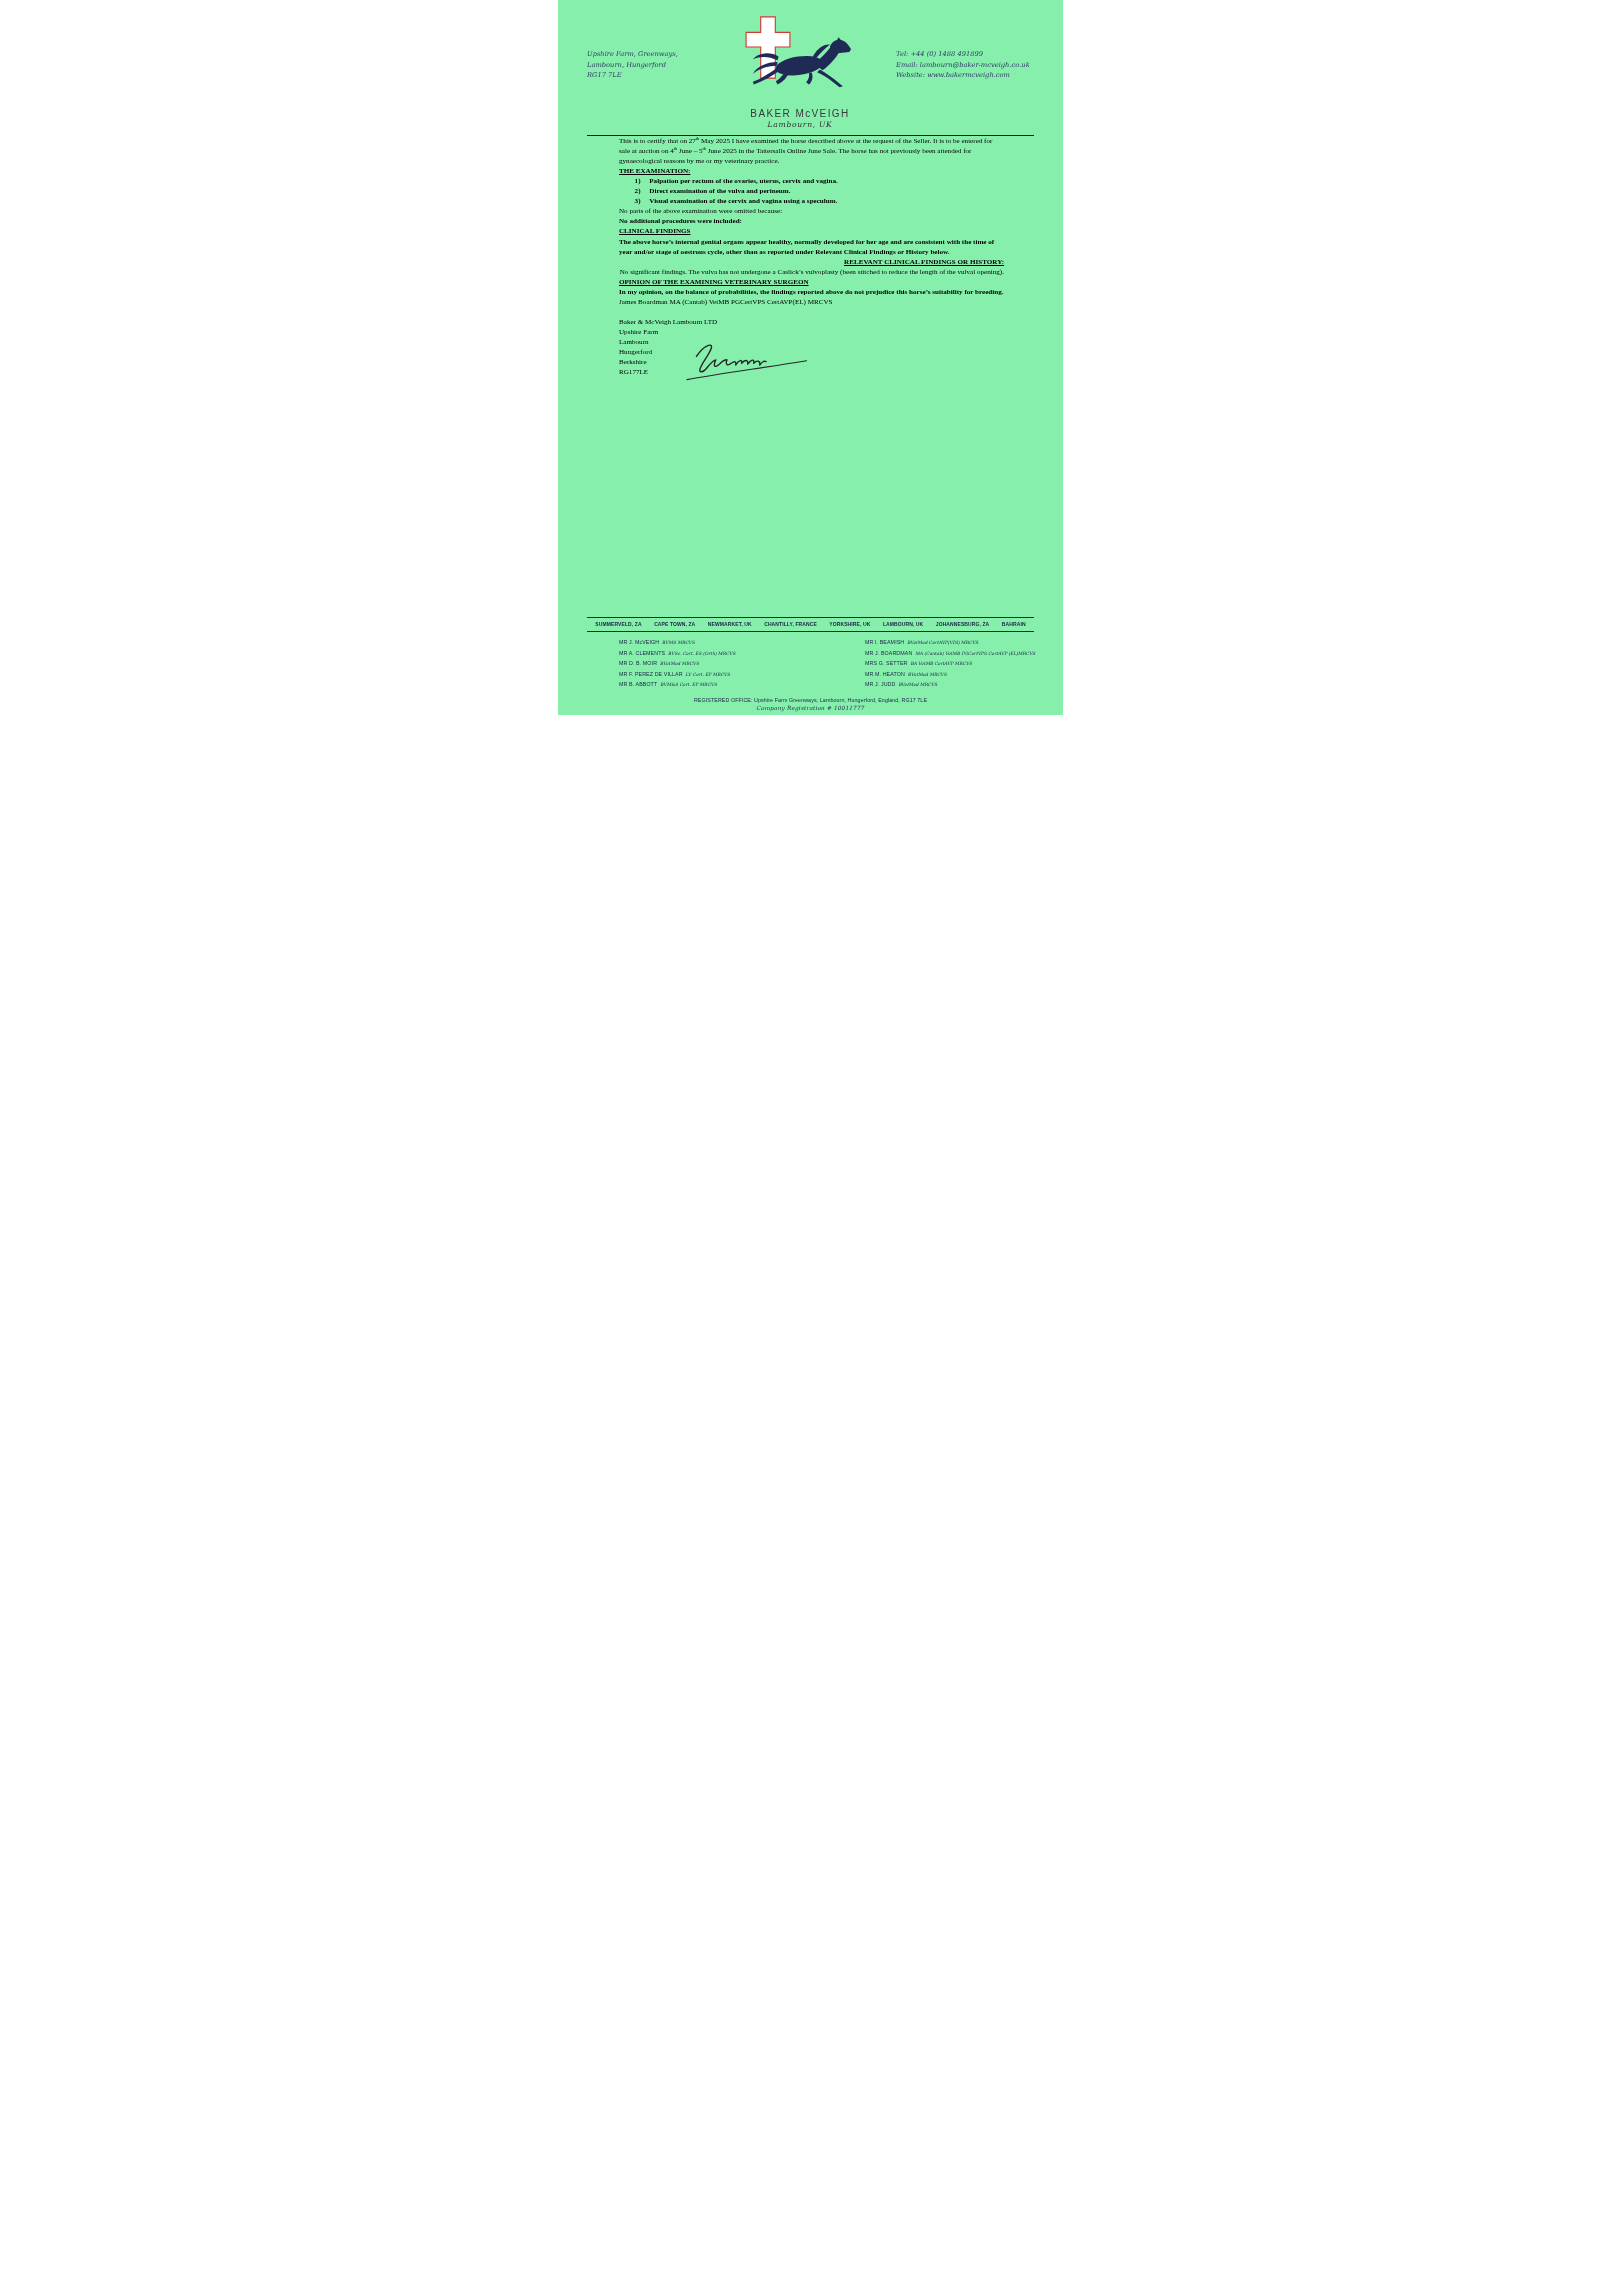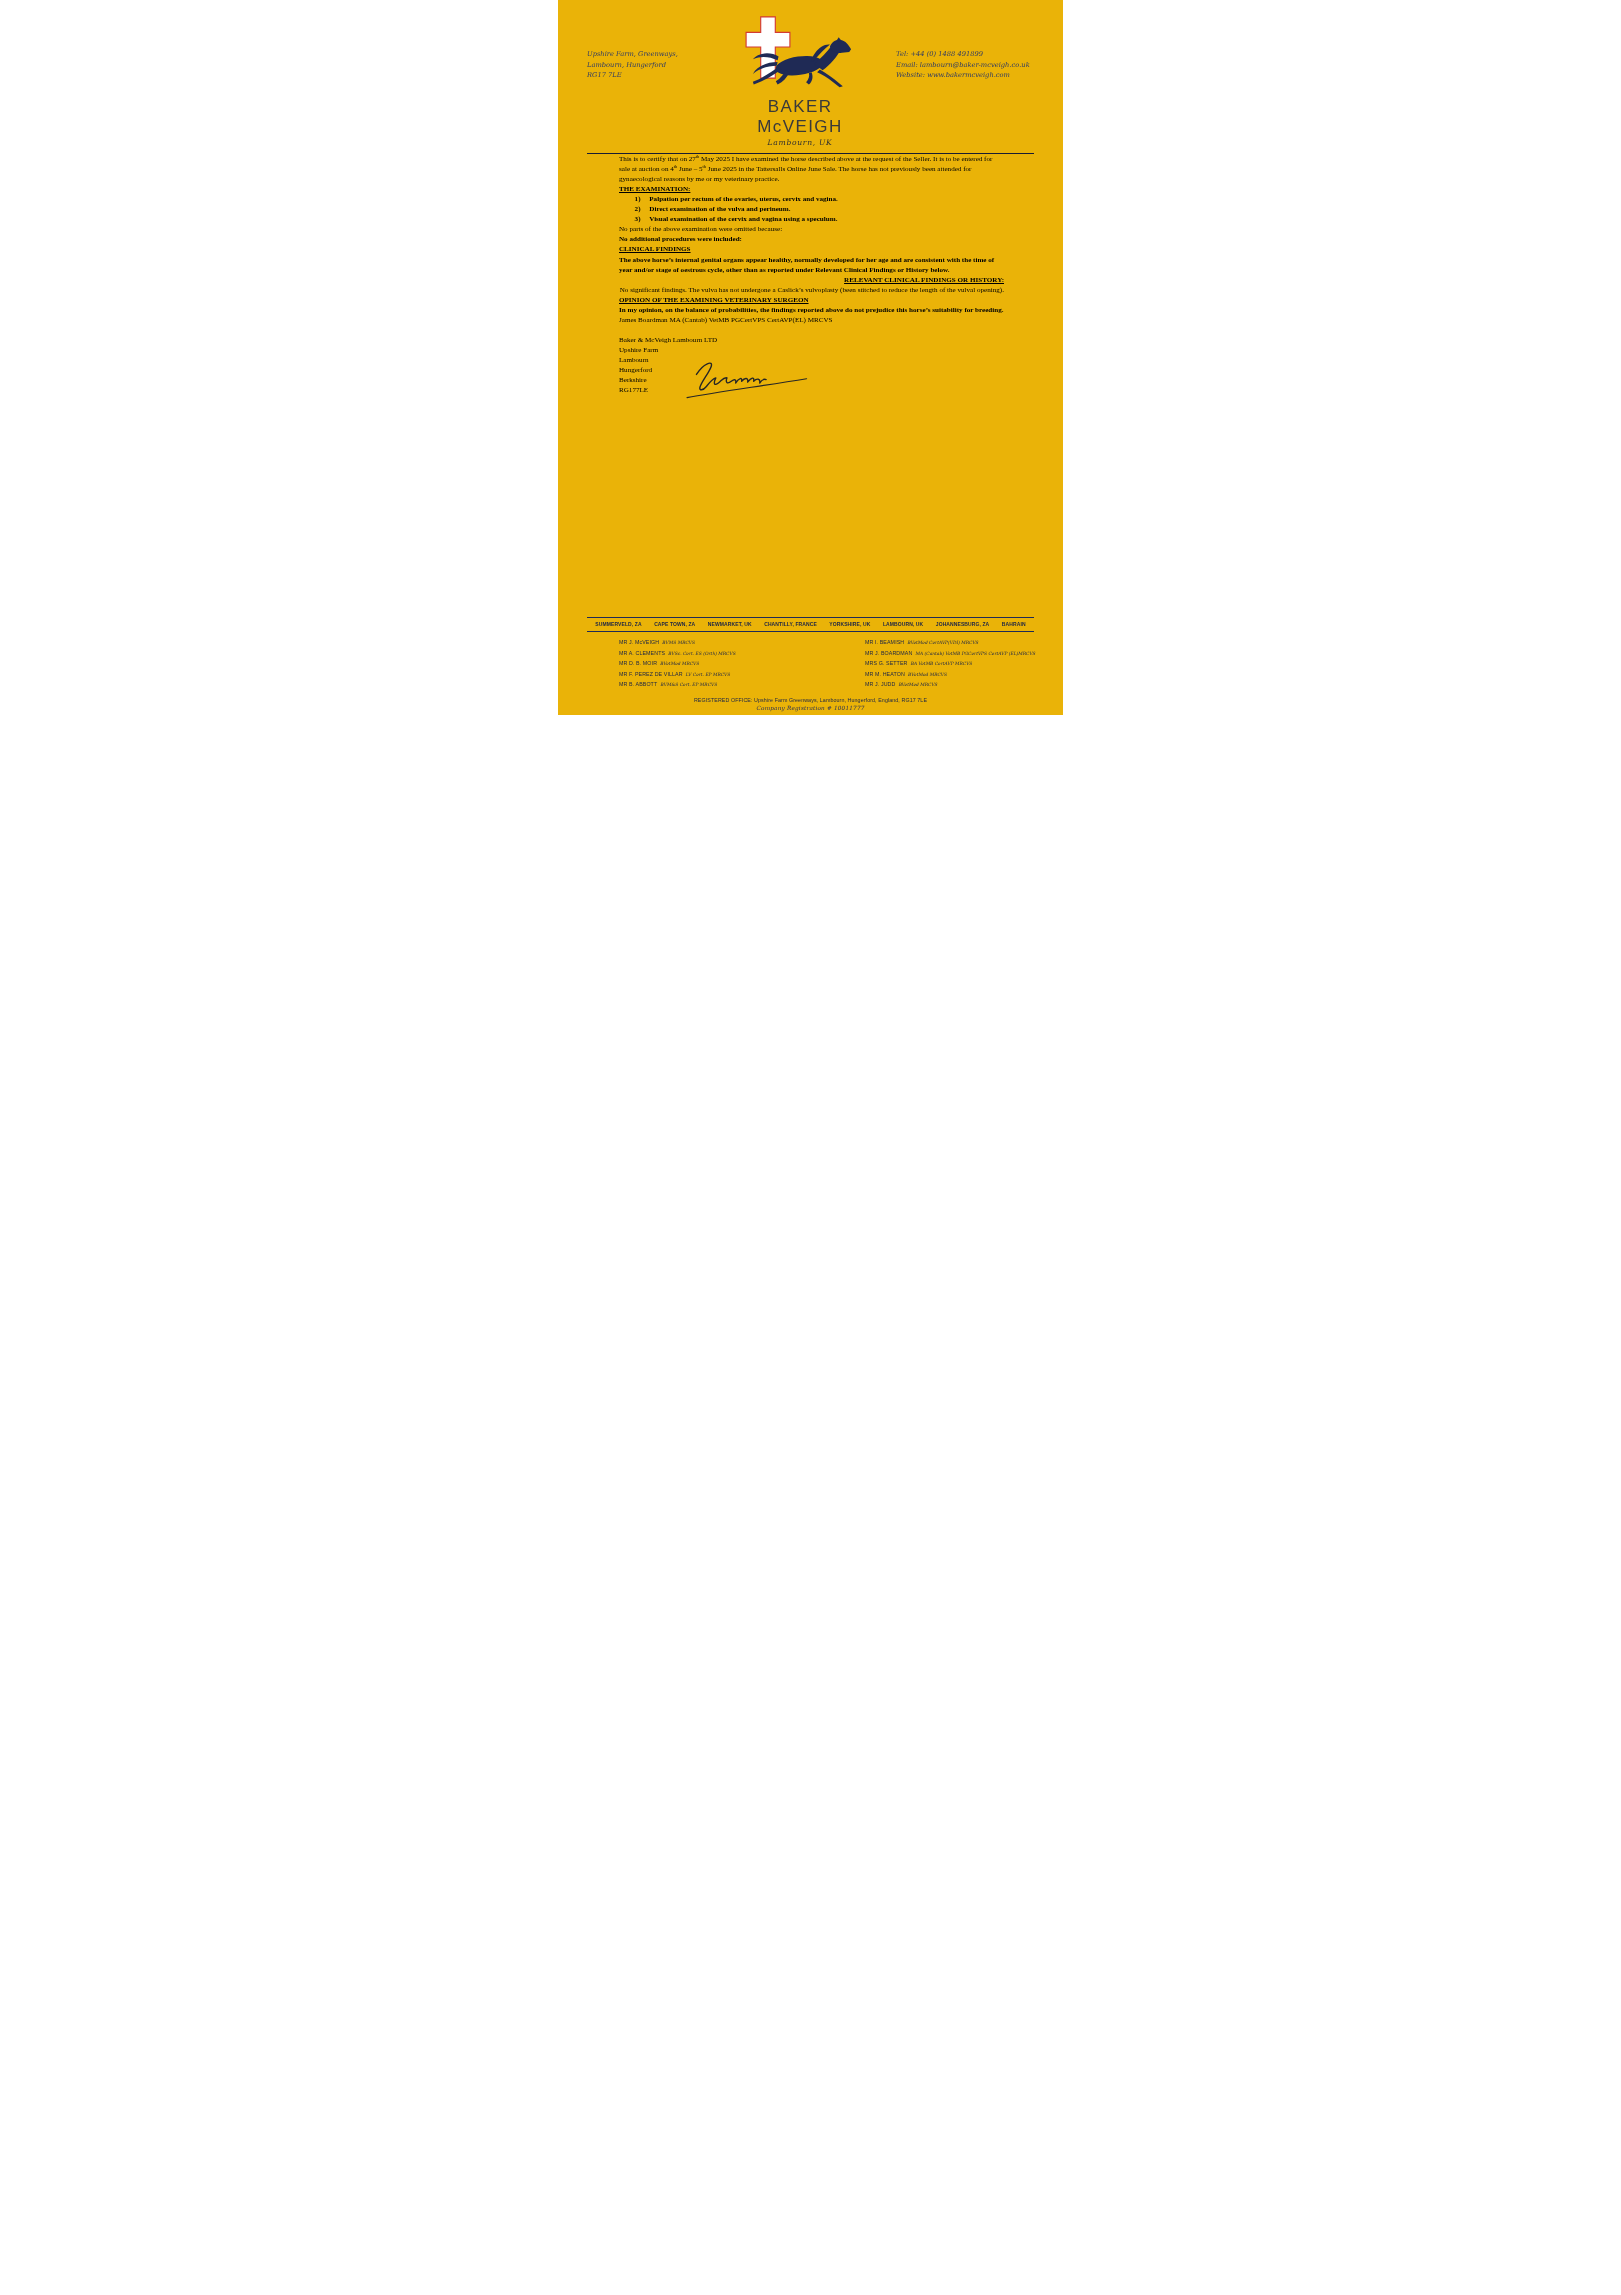--- a/index.html
+++ b/index.html
@@ -2,40 +2,40 @@
 <html style="font-size:7.3px"><head>
 <meta charset="utf-8">
 <style>
   * { box-sizing: border-box; }
   html, body { margin: 0; padding: 0; background: #ffffff; }
   .page {
     position: relative;
     width: 505px;
     height: 715px;
     margin: 0 auto;
-    background: #eab308;
+    background: #86efac;
     font-family: "Liberation Serif", serif;
     color: #000;
     overflow: hidden;
   }
 
   
   .letterhead { display: flex; justify-content: space-between; align-items: flex-start; padding: 12px 29px 0 29px; }
   .corner { font-family: "DejaVu Serif", serif; font-style: italic; color: #2e3a63; font-size: 6.7px; line-height: 1.6; }
   .corner.left { margin-top: 37px; width: 117px; }
   .corner.right { margin-top: 37px; width: 138px; text-align: left; }
 
   .logo-block { width: 152px; flex-shrink: 0; text-align: center; }
   .logo-art { position: relative; height: 77px; }
   .cross-svg { position: absolute; left: 20.7px; top: 3.7px; }
   .horse-svg { position: absolute; left: 27px; top: 25px; }
   .brand {
-    margin-top: 8px;
+    margin-top: 19px;
     font-family: "Liberation Sans", sans-serif;
-    font-size: 17px; letter-spacing: 1.4px; color: #3a3a3a; font-weight: 400;
+    font-size: 10px; letter-spacing: 1.4px; color: #3a3a3a; font-weight: 400;
   }
   .brand-loc {
     margin-top: 1.4px;
     font-family: "DejaVu Serif", serif; font-style: italic;
     font-size: 7.6px; letter-spacing: 0.7px; color: #2f2f2f;
   }
 
   .rule-top { margin: 5.5px 29px 0 29px; border: none; border-top: 1.1px solid #181c33; }
 
   

